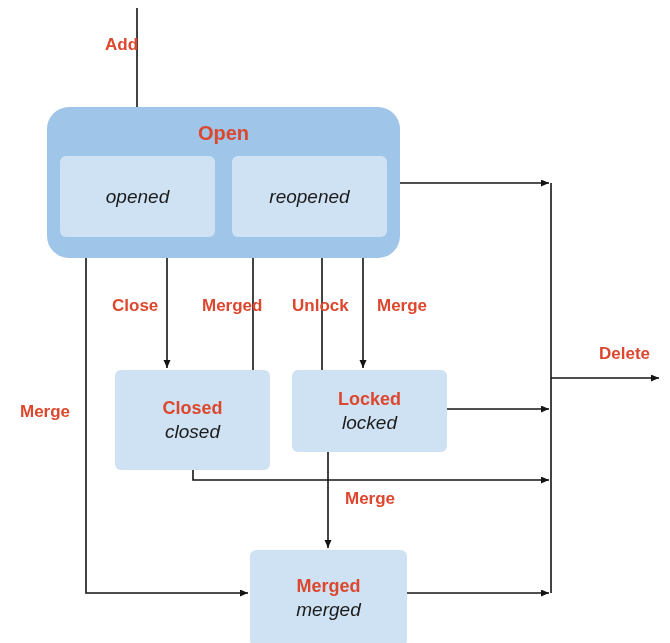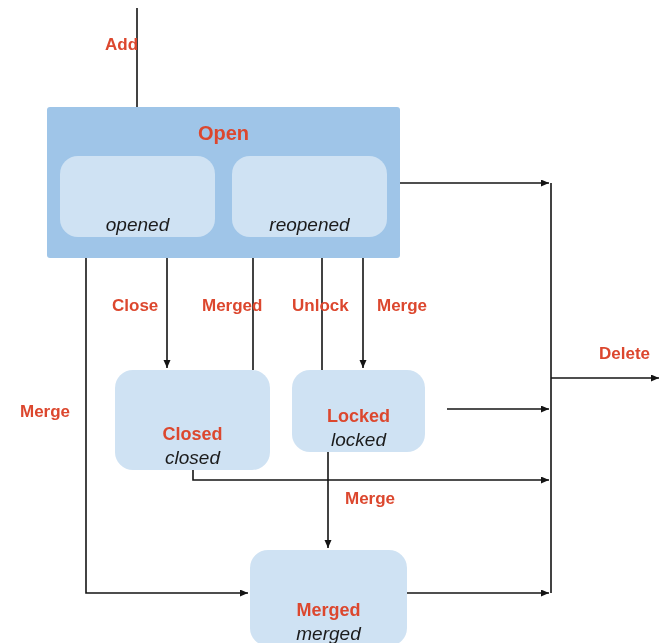--- a/index.html
+++ b/index.html
@@ -31,58 +31,58 @@
     fill: var(--line, #141414);
     stroke: none;
   }
   .group {
     position: absolute;
     left: 47px;
     top: 107px;
     width: 353px;
     height: 151px;
     background: var(--container-fill, #9fc5e8);
-    border-radius: 3px;
+    border-radius: 22px;
   }
   .group-label {
     position: absolute;
     left: 0;
     right: 0;
     top: 15px;
     text-align: center;
     font-weight: 700;
     font-size: 20px;
     color: var(--label-red, #dc472e);
   }
   .state {
     position: absolute;
     background: var(--node-fill, #cfe2f3);
-    border-radius: 18px;
+    border-radius: 6px;
     display: flex;
     flex-direction: column;
     align-items: center;
-    justify-content: flex-end;
+    justify-content: center;
     text-align: center;
   }
   .state .title {
     font-weight: 700;
     font-size: 18px;
     line-height: 23px;
     color: var(--label-red, #dc472e);
   }
   .state .sub {
     font-style: italic;
     font-size: 19px;
     line-height: 24px;
     color: var(--text-dark, #1b1b1b);
   }
   #opened   { left: 60px;  top: 156px; width: 155px; height: 81px; }
   #reopened { left: 232px; top: 156px; width: 155px; height: 81px; }
   #closed   { left: 115px; top: 370px; width: 155px; height: 100px; }
-  #locked   { left: 292px; top: 370px; width: 133px; height: 82px; }
+  #locked   { left: 292px; top: 370px; width: 155px; height: 82px; }
   #merged   { left: 250px; top: 550px; width: 157px; height: 96px; }
   .edge-label {
     position: absolute;
     font-weight: 700;
     font-size: 17px;
     line-height: 20px;
     color: var(--label-red, #dc472e);
     white-space: nowrap;
   }
   #lbl-add        { left: 97px;  top: 35px; margin-left: 8px; }

